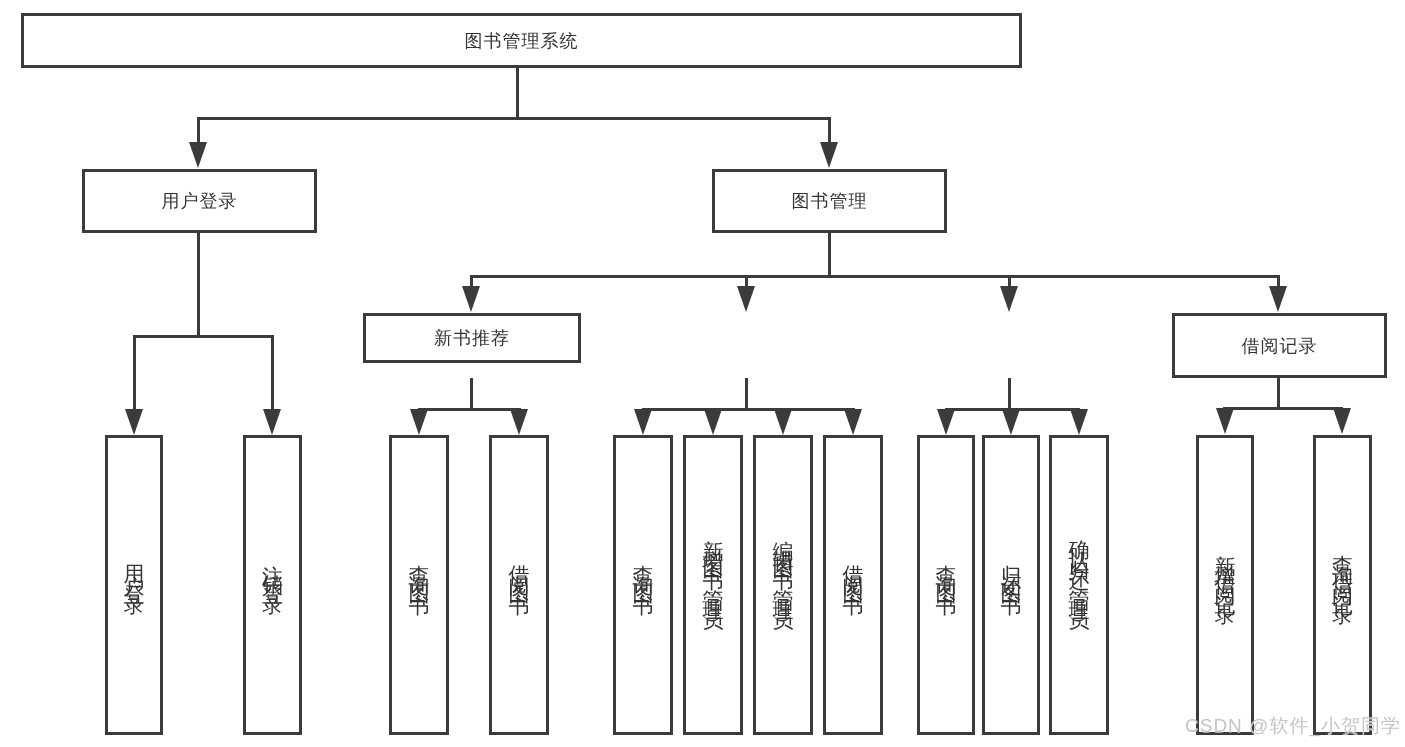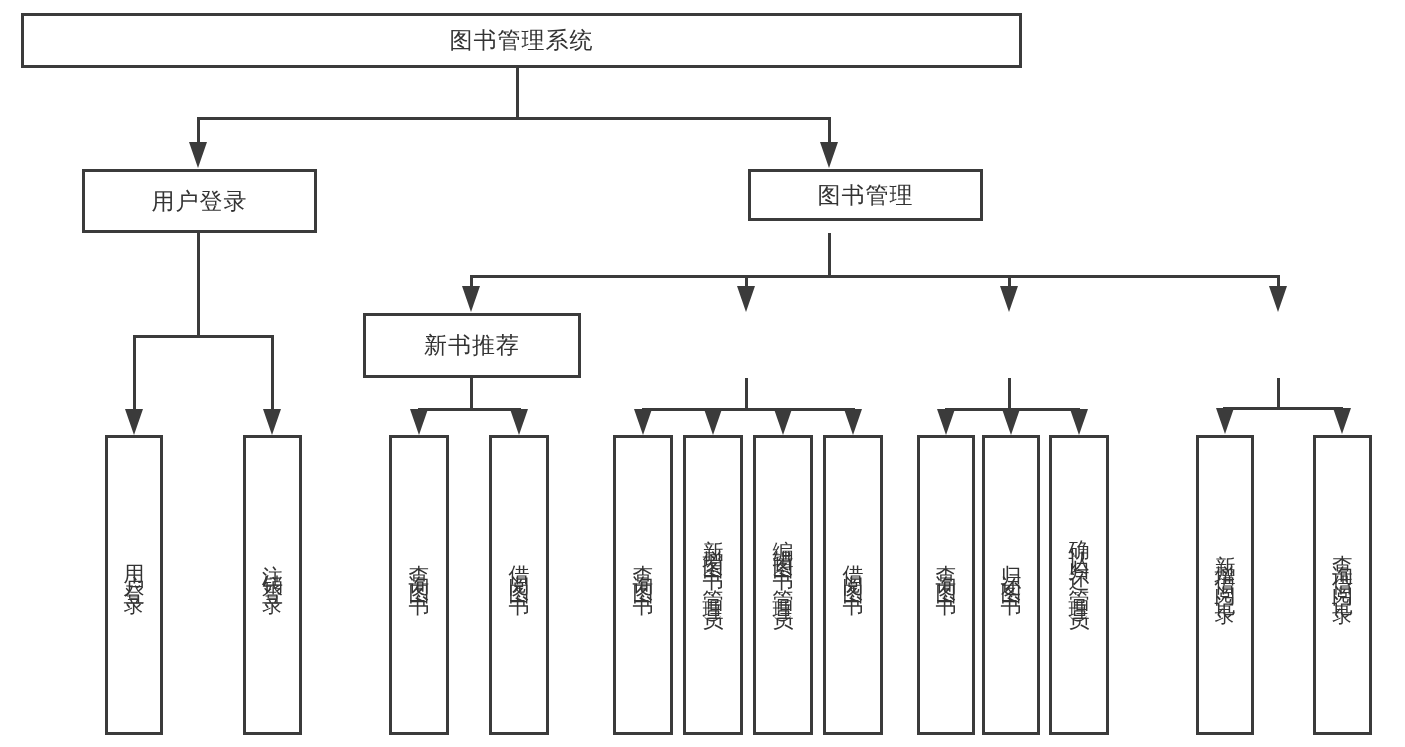--- a/index.html
+++ b/index.html
@@ -2,21 +2,21 @@
 <html style="--line: #3b3b3b; --text: #333333; --watermark: #c4c4c4; --background: #ffffff;"><head>
 <meta charset="utf-8">
 <style>
   :root { --line:#3b3b3b; --text:#333333; --watermark:#c4c4c4; --background:#ffffff; }
   html,body { margin:0; padding:0; }
   body { background:#e9e9e9; font-family:"Liberation Sans", sans-serif; }
   #stage { position:relative; width:1405px; height:747px; background:var(--background); overflow:hidden; }
 
   .box { position:absolute; box-sizing:border-box; border:3px solid var(--line); background:var(--background);
          display:flex; align-items:center; justify-content:center; color:var(--text); }
-  .hnode { font-size:23px; letter-spacing:1px;text-align:center; }
+  .hnode { font-size:18px; letter-spacing:1px;text-align:center; }
   .leaf { padding-bottom:34px; }
   .leaf > span { writing-mode:vertical-rl; text-orientation:mixed; font-size:21px; letter-spacing:10px; color:var(--text); }
 
   .vline { position:absolute; width:3px; background:var(--line); }
   .hline { position:absolute; height:3px; background:var(--line); }
   .arrow { position:absolute; width:0; height:0;
            border-left:9px solid transparent; border-right:9px solid transparent;
            border-top:26px solid var(--line); }
 
   .watermark { position:absolute; left:1185px; top:713px; font-size:19px; color:var(--watermark);
@@ -75,26 +75,29 @@
   <div class="arrow" style="left:1216px;top:408px"></div>
   <div class="arrow" style="left:1333px;top:408px"></div>
 
   <div class="box hnode" style="left:21px;top:13px;width:1001px;height:55px">
     <span>图书管理系统</span>
   </div>
 
   <div class="box hnode" style="left:82px;top:169px;width:235px;height:64px">
     <span>用户登录</span>
   </div>
-  <div class="box hnode" style="left:748px;top:169px;width:235px;height:52px">
+  <div class="box hnode" style="left:712px;top:169px;width:235px;height:64px">
     <span>图书管理</span>
   </div>
 
-  <div class="box hnode" style="left:363px;top:313px;width:218px;height:65px">
+  <div class="box hnode" style="left:363px;top:313px;width:218px;height:50px">
     <span>新书推荐</span>
+  </div>
+  <div class="box hnode" style="left:1172px;top:313px;width:215px;height:65px">
+    <span>借阅记录</span>
   </div>
 
   <div class="box leaf" style="left:105px;top:435px;width:58px;height:300px">
     <span>用户登录</span>
   </div>
   <div class="box leaf" style="left:243px;top:435px;width:59px;height:300px">
     <span>注销登录</span>
   </div>
 
   <div class="box leaf" style="left:389px;top:435px;width:60px;height:300px">
@@ -127,13 +130,14 @@
     <span>确认归还（管理员）</span>
   </div>
 
   <div class="box leaf" style="left:1196px;top:435px;width:58px;height:300px">
     <span>新增借阅记录</span>
   </div>
   <div class="box leaf" style="left:1313px;top:435px;width:59px;height:300px">
     <span>查询借阅记录</span>
   </div>
 
+  <div class="watermark">CSDN @软件_小贺同学</div>
 </div>
 
 </body></html>

